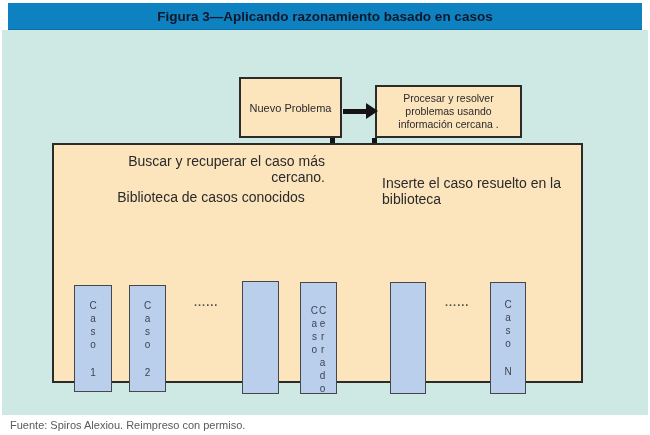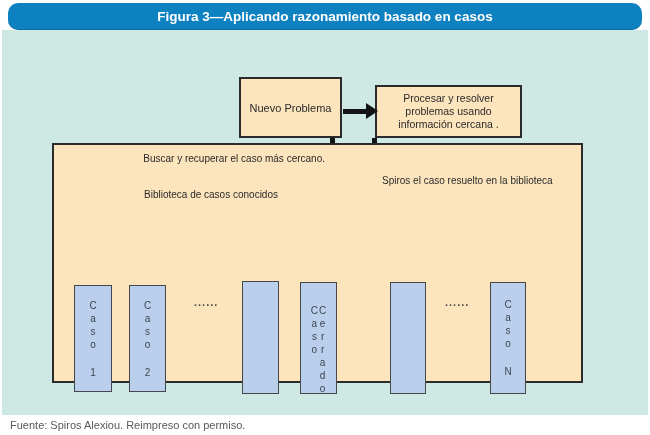--- a/index.html
+++ b/index.html
@@ -2,24 +2,23 @@
 <html><head>
 <meta charset="utf-8">
 <style>
   html,body{margin:0;padding:0;background:#ffffff;}
   .page{
     position:relative;width:650px;height:435px;background:#ffffff;
     font-family:"Liberation Sans", sans-serif;overflow:hidden;
   }
   .title-bar{
     position:absolute;left:8px;top:3px;width:634px;height:26px;
-    background:#0e82c1;color:#ffffff;font-weight:bold;font-size:13.5px;
+    background:#0e82c1;color:#0f172a;font-weight:bold;font-size:13.5px;
     display:flex;align-items:center;justify-content:center;
     border-bottom:1px solid #0a6da6;
-    border-radius:10px;
   }
   .panel{
     position:absolute;left:2px;top:30px;width:646px;height:385px;
     background:#cee8e4;
   }
   .tanbox{
     position:absolute;background:#fce5bd;border:2px solid #2b2b2b;
     box-sizing:border-box;color:#2a2a2a;
   }
   .new-problem{
@@ -28,21 +27,21 @@
     font-size:11px;
   }
   .process{
     left:373px;top:55px;width:147px;height:53px;
     display:flex;flex-direction:column;align-items:center;justify-content:center;
     font-size:10.5px;line-height:13px;text-align:center;
   }
   .library{
     left:50px;top:113px;width:531px;height:240px;
   }
-  .lib-text{position:absolute;font-size:10px;color:#2a2a2a;}
+  .lib-text{position:absolute;font-size:14px;color:#2a2a2a;}
   .search-label{left:43px;top:8px;width:228px;text-align:right;}
   .library-label{left:43px;top:44px;width:228px;text-align:center;}
   .insert-label{left:328px;top:30px;width:240px;text-align:left;}
   .case-box{
     position:absolute;background:#b9cfec;border:1.5px solid #47474b;
     box-sizing:border-box;display:flex;align-items:center;justify-content:center;
     color:#3d4551;
   }
   .case-inner{display:flex;flex-direction:column;align-items:center;gap:15px;}
   .vword{display:flex;flex-direction:column;align-items:center;font-size:10px;}
@@ -101,21 +100,21 @@
     <div class="h-head"></div>
 
     <div class="arrow-shaft v1-shaft"></div>
     <div class="v1-head"></div>
     <div class="arrow-shaft v2-shaft"></div>
     <div class="v2-head"></div>
 
     <div class="tanbox library" style="position: absolute; left: 50px; top: 113px;">
       <div class="lib-text search-label">Buscar y recuperar el caso más cercano.</div>
       <div class="lib-text library-label">Biblioteca de casos conocidos</div>
-      <div class="lib-text insert-label">Spiros el caso resuelto en la biblioteca</div>
+      <div class="lib-text insert-label">Inserte el caso resuelto en la biblioteca</div>
 
       <div class="case-box" style="left:20px;top:140px;width:38px;height:107px;">
         <div class="case-inner">
           <span class="vword">
               <span class="vl">C</span>
               <span class="vl">a</span>
               <span class="vl">s</span>
               <span class="vl">o</span>
             </span>
           <span class="vword">

